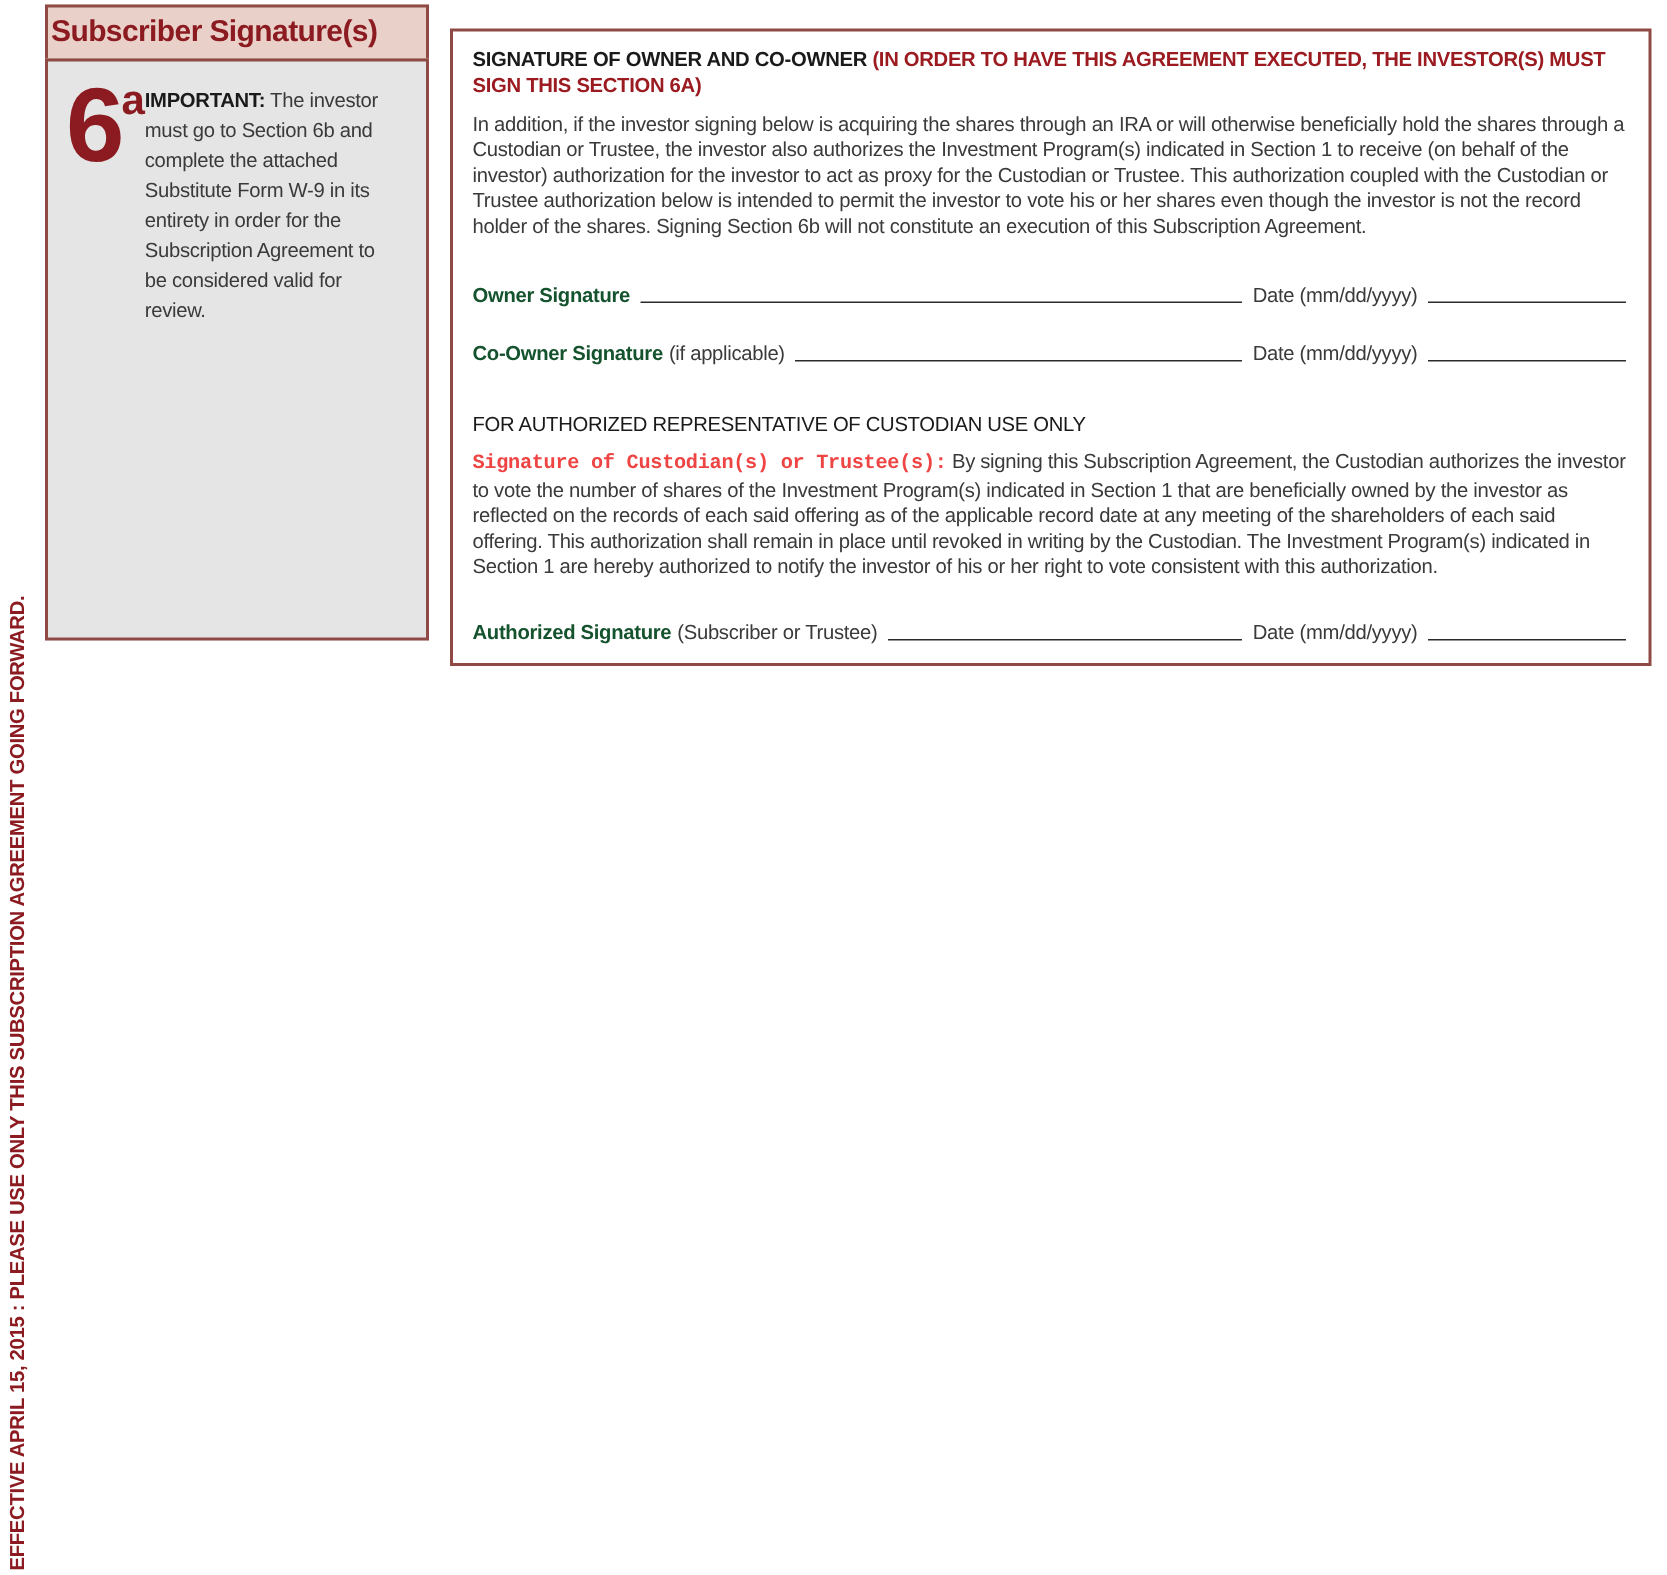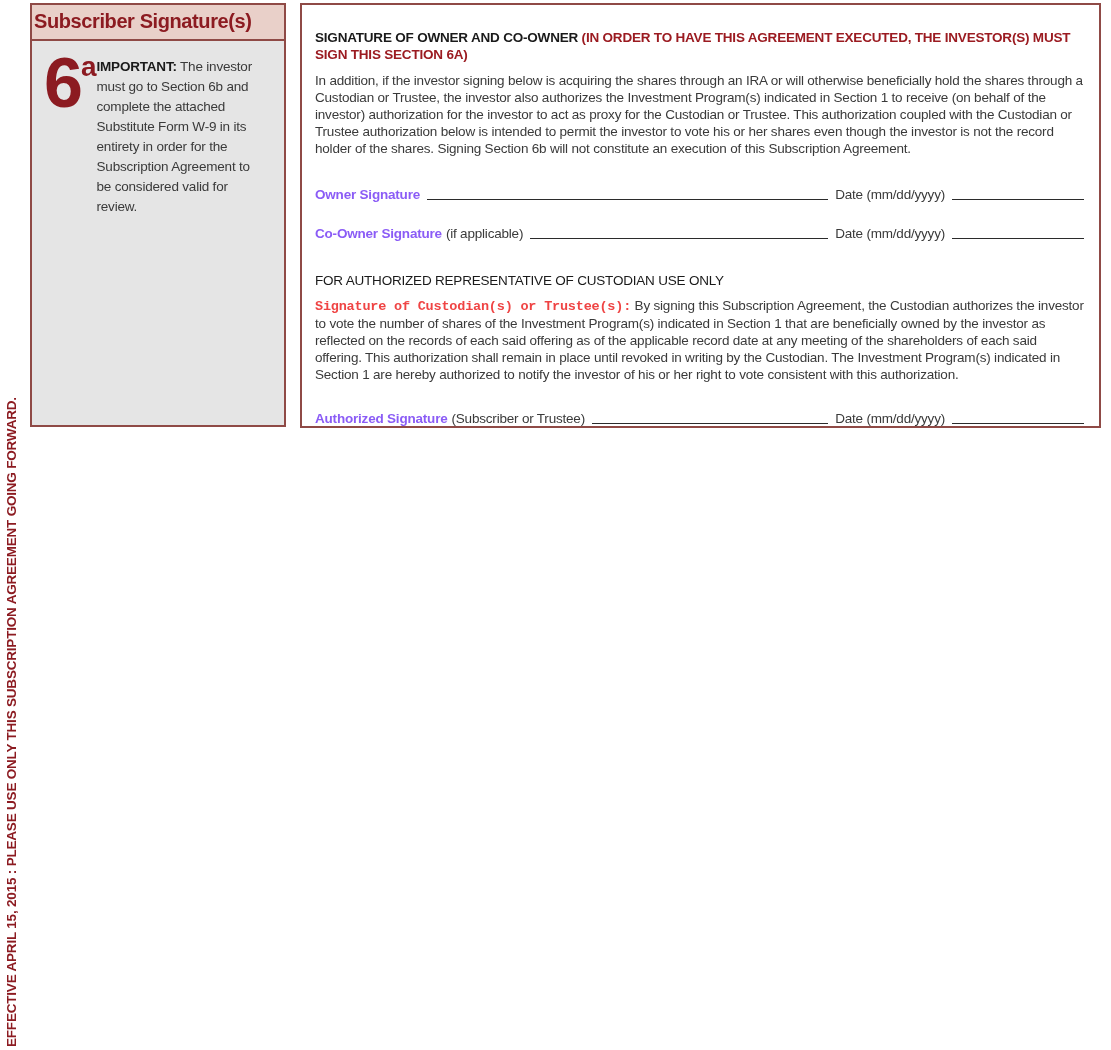--- a/index.html
+++ b/index.html
@@ -68,26 +68,26 @@
     line-height: 20px;
     letter-spacing: -0.2px;
     color: #3a3a3a;
   }
   .important-text b { color: #1a1a1a; }
 
   
   .right-panel {
     position: absolute;
     left: 300px;
-    top: 3px;
+    top: 19px;
     width: 801px;
     height: 425px;
     border: 2px solid #8f4a46;
     background: #ffffff;
-    padding: 24px 13px 0 13px;
+    padding: 10px 13px 0 13px;
     overflow: hidden;
   }
   .panel-heading {
     font-size: 13.5px;
     font-weight: bold;
     line-height: 17px;
     letter-spacing: -0.2px;
     color: #1a1a1a;
   }
   .panel-heading .red { color: #9b1b21; }
@@ -102,21 +102,21 @@
   .para b { color: #ef4444; font-family: Liberation Mono, monospace; }
 
   .sig-row {
     display: flex;
     align-items: flex-end;
     font-size: 13.5px;
     letter-spacing: -0.2px;
     color: #3a3a3a;
     line-height: 15px;
   }
-  .sig-row .lbl-bold { font-weight: bold; color: #8b5cf6; white-space: nowrap; }
+  .sig-row .lbl-bold { font-weight: bold; color: #14532d; white-space: nowrap; }
   .sig-row .lbl-normal { white-space: nowrap; margin-left: 4px; }
   .rule {
     flex: 1;
     border-bottom: 1.4px solid #2b2b2b;
     margin: 0 7px 2px 7px;
     height: 1px;
   }
   .rule-short {
     width: 132px;
     flex: none;

